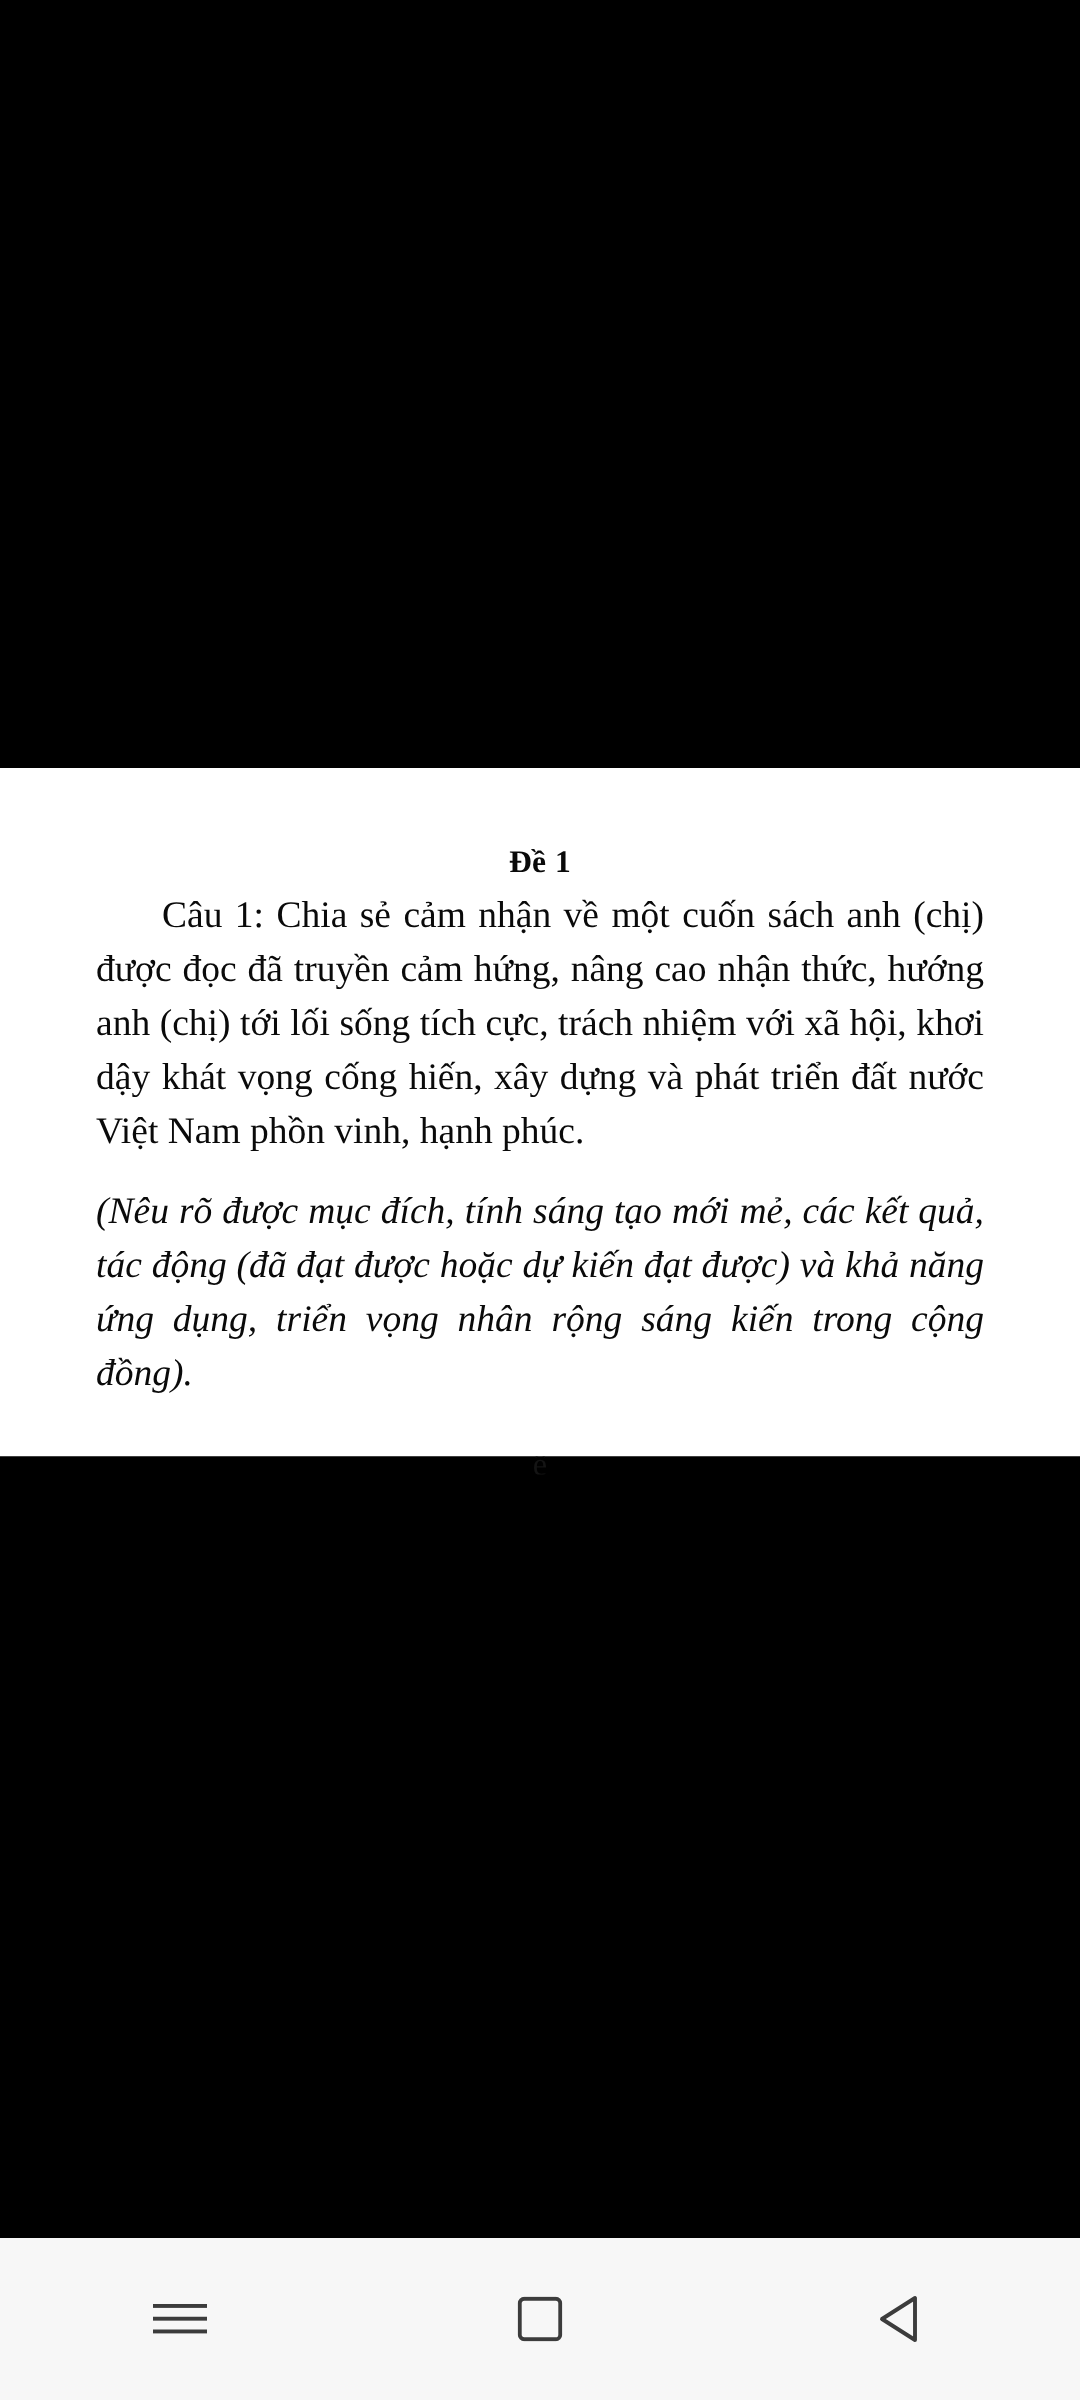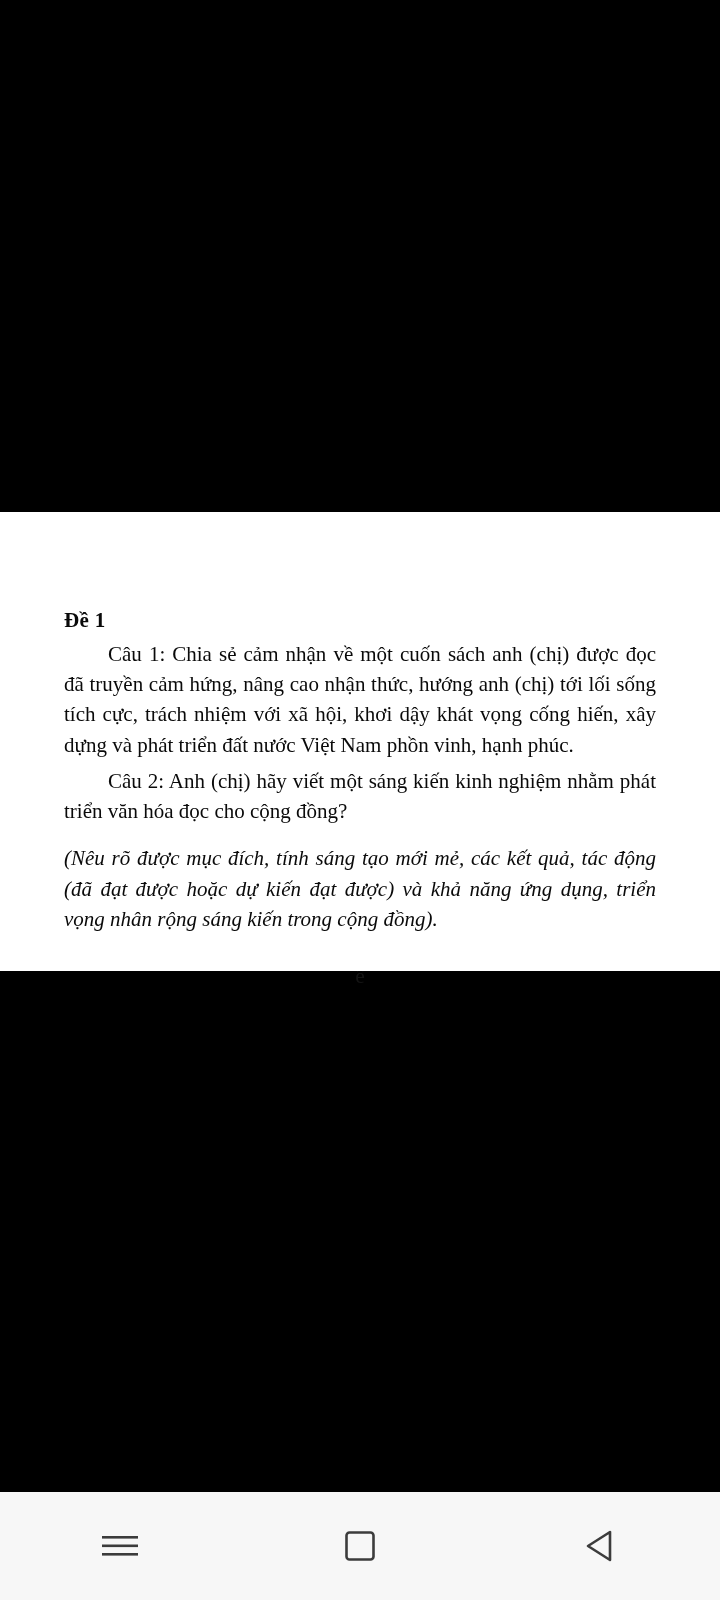--- a/index.html
+++ b/index.html
@@ -32,31 +32,32 @@
     left: 0;
     top: 512px;
     width: 720px;
     height: 459px;
     background: #ffffff;
     box-sizing: border-box;
     padding: 0 64px;
   }
 
   #page-title {
+    text-align: center;
     font-weight: bold;
     font-size: 21px;
     color: #0a0a0a;
     margin: 0;
-    padding-top: 96px;
+    padding-top: 50px;
     letter-spacing: .3px;
   }
 
   .para {
     margin: 0;
-    font-size: 21px;
+    font-size: 25px;
     line-height: 1.44;
     color: #0a0a0a;
     text-align: justify;
     text-justify: inter-word;
     text-indent: 44px;
     margin-top: 6px;
   }
   .para.italic {
     font-style: italic;
     text-indent: 0;
@@ -108,21 +109,20 @@
 </head>
 <body>
 
 <div id="viewer">
 
   <div id="page">
     <div id="page-title">Đề 1</div>
 
     <p class="para">Câu 1: Chia sẻ cảm nhận về một cuốn sách anh (chị) được đọc đã truyền cảm hứng, nâng cao nhận thức, hướng anh (chị) tới lối sống tích cực, trách nhiệm với xã hội, khơi dậy khát vọng cống hiến, xây dựng và phát triển đất nước Việt Nam phồn vinh, hạnh phúc.</p>
 
-    <p class="para">Câu 2: Anh (chị) hãy viết một sáng kiến kinh nghiệm nhằm phát triển văn hóa đọc cho cộng đồng?</p>
 
     <p class="para italic">(Nêu rõ được mục đích, tính sáng tạo mới mẻ, các kết quả, tác động (đã đạt được hoặc dự kiến đạt được) và khả năng ứng dụng, triển vọng nhân rộng sáng kiến trong cộng đồng).</p>
   </div>
 
   <div id="page-clip-line">
     <div class="sliver">ề</div>
   </div>
 
 </div>
 

